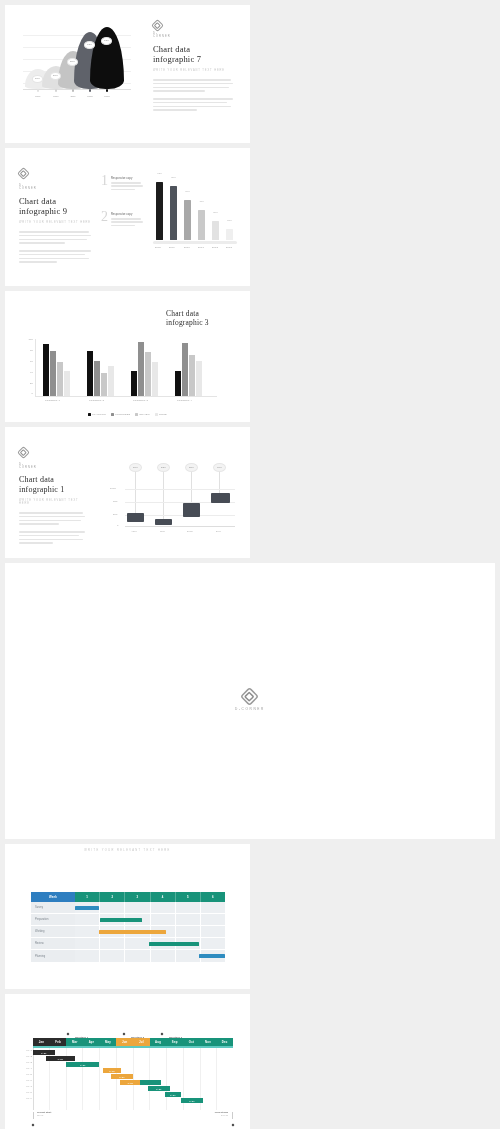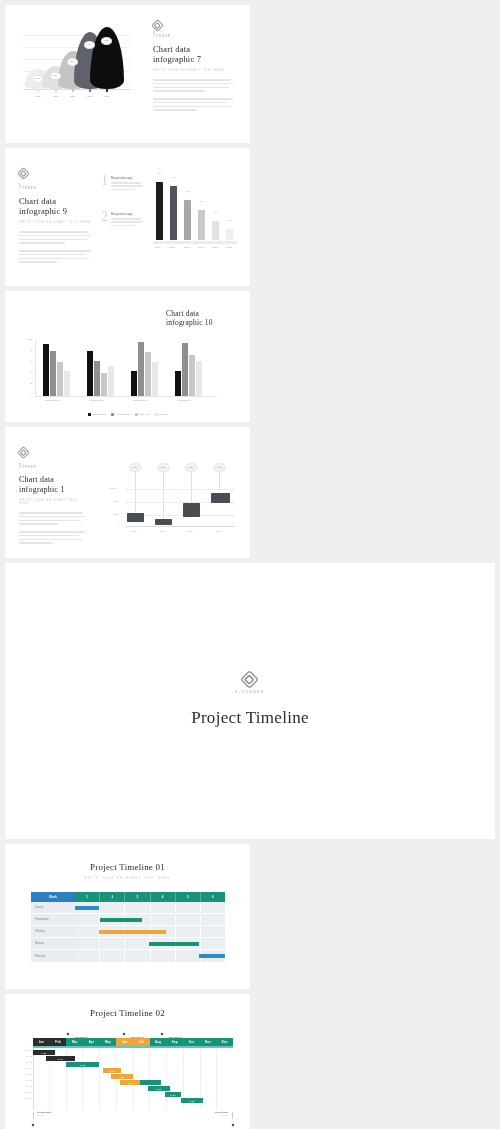--- a/index.html
+++ b/index.html
@@ -249,21 +249,21 @@
           <span class="axis-label" style="position:absolute; left:59px">2012</span>
           <span class="axis-label" style="position:absolute; left:73px">2013</span>
         </div>
       </div>
     </div>
 
     <div class="slide half" style="height:131px">
       <div style="position:absolute; right:14px; top:18px; text-align:left; width:70px">
         <div class="slide-title" style="font-size:7.5px; line-height:9px">
           <div>Chart data</div>
-          <div>infographic 10</div>
+          <div>infographic 3</div>
         </div>
       </div>
 
       <div style="position:absolute; left:30px; top:48px; width:182px; height:58px">
         <div style="position:absolute; left:-10px; top:0; height:58px; width:10px">
           <span class="axis-label" style="position:absolute; right:2px; top:-1px">100</span>
           <span class="axis-label" style="position:absolute; right:2px; top:10px">80</span>
           <span class="axis-label" style="position:absolute; right:2px; top:21px">60</span>
           <span class="axis-label" style="position:absolute; right:2px; top:32px">40</span>
           <span class="axis-label" style="position:absolute; right:2px; top:43px">20</span>
@@ -388,25 +388,23 @@
     </div>
 
     <div class="slide full title-slide">
       <div style="display:flex; flex-direction:column; align-items:center">
         <span class="logo-mark" style="transform:scale(1.5)">
             <span class="d1"></span>
             <span class="d2"></span>
           </span>
         <div class="logo-word" style="margin-top:6px; font-size:3.2px; letter-spacing:1.6px">D-CORNER</div>
       </div>
-      <div class="big">Project Timeline</div>
     </div>
 
     <div class="slide half" style="height:145px">
-      <div class="slide-title" style="font-size:9px; text-align:center; margin-top:18px">Project Timeline 01</div>
       <div class="sub-caps" style="margin-top:5px">WRITE YOUR RELEVANT TEXT HERE</div>
 
       <div style="position:absolute; left:26px; top:48px; width:194px">
 
         <div style="display:flex; height:10px">
           <div style="width:44px; background:#2e7ec0; display:flex; align-items:center; justify-content:center">
             <span class="tl-head-cell">Week</span>
           </div>
           <div style="flex:1; display:flex; background:#18937a">
             <div style="flex:1; display:flex; align-items:center; justify-content:center; border-right:1px solid rgba(255,255,255,.25)">
@@ -509,21 +507,20 @@
                   <div style="flex:1"></div>
                 </div>
               <div class="bar blue" style="position:absolute; left:82.5%; top:4px; width:17.5%;"></div>
             </div>
           </div>
         </div>
       </div>
     </div>
 
     <div class="slide half" style="height:145px">
-      <div class="slide-title" style="font-size:9px; text-align:center; margin-top:14px">Project Timeline 02</div>
 
       <div style="position:absolute; left:28px; top:30px; right:10px; height:12px">
         <div style="position:absolute; left:34px">
           <span style="display:inline-block; width:2px; height:2px; background:#333; transform:rotate(45deg); vertical-align:middle"></span>
           <span style="font-size:2.4px; color:#6f6f6f; font-weight:700; margin-left:1.5px">Milestone 1</span>
           <div style="font-size:2.2px; color:#b5b5b5; margin-left:4px">Mar 1</div>
         </div>
         <div style="position:absolute; left:90px">
           <span style="display:inline-block; width:2px; height:2px; background:#333; transform:rotate(45deg); vertical-align:middle"></span>
           <span style="font-size:2.4px; color:#6f6f6f; font-weight:700; margin-left:1.5px">Milestone 2</span>

